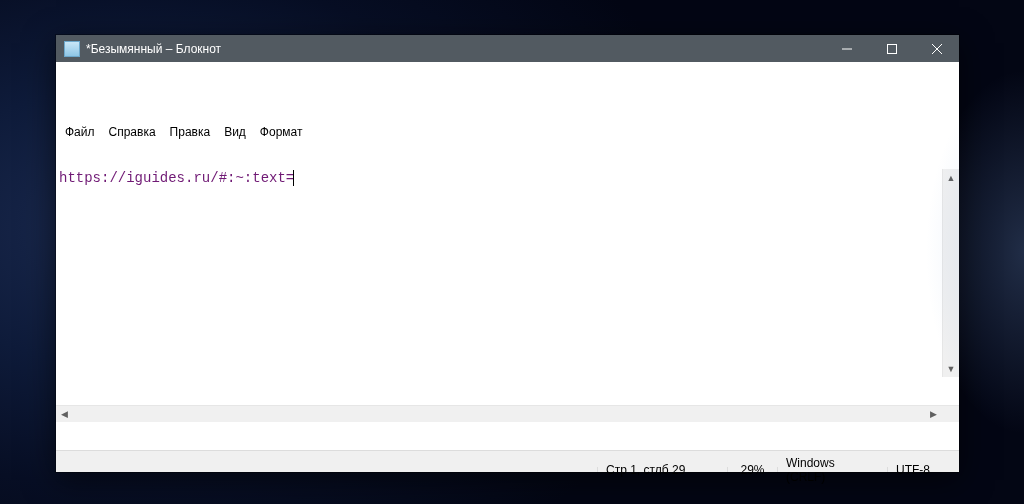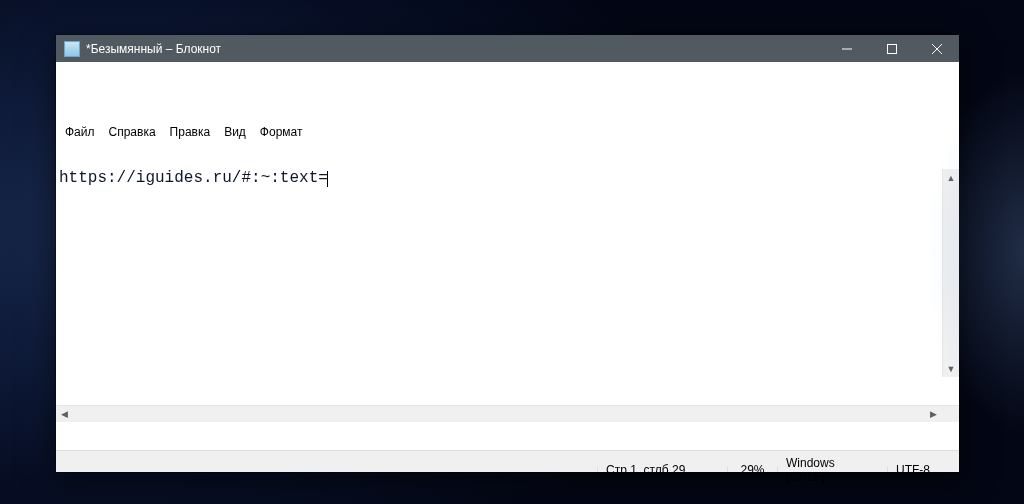--- a/index.html
+++ b/index.html
@@ -79,23 +79,23 @@
       flex: 1;
       position: relative;
       display: flex;
       background: #ffffff;
       overflow: hidden;
     }
     .editor {
       flex: 1;
       padding: 1px 3px;
       font-family: Consolas, "Courier New", monospace;
-      font-size: 16px;
+      font-size: 14px;
       line-height: 17px;
-      color: #0f172a;
+      color: #701a75;
       white-space: pre;
       position: relative;
       overflow: hidden;
     }
     .editor-text { display: inline; }
     .caret {
       display: inline-block;
       width: 1px;
       height: 16px;
       background: #000;

